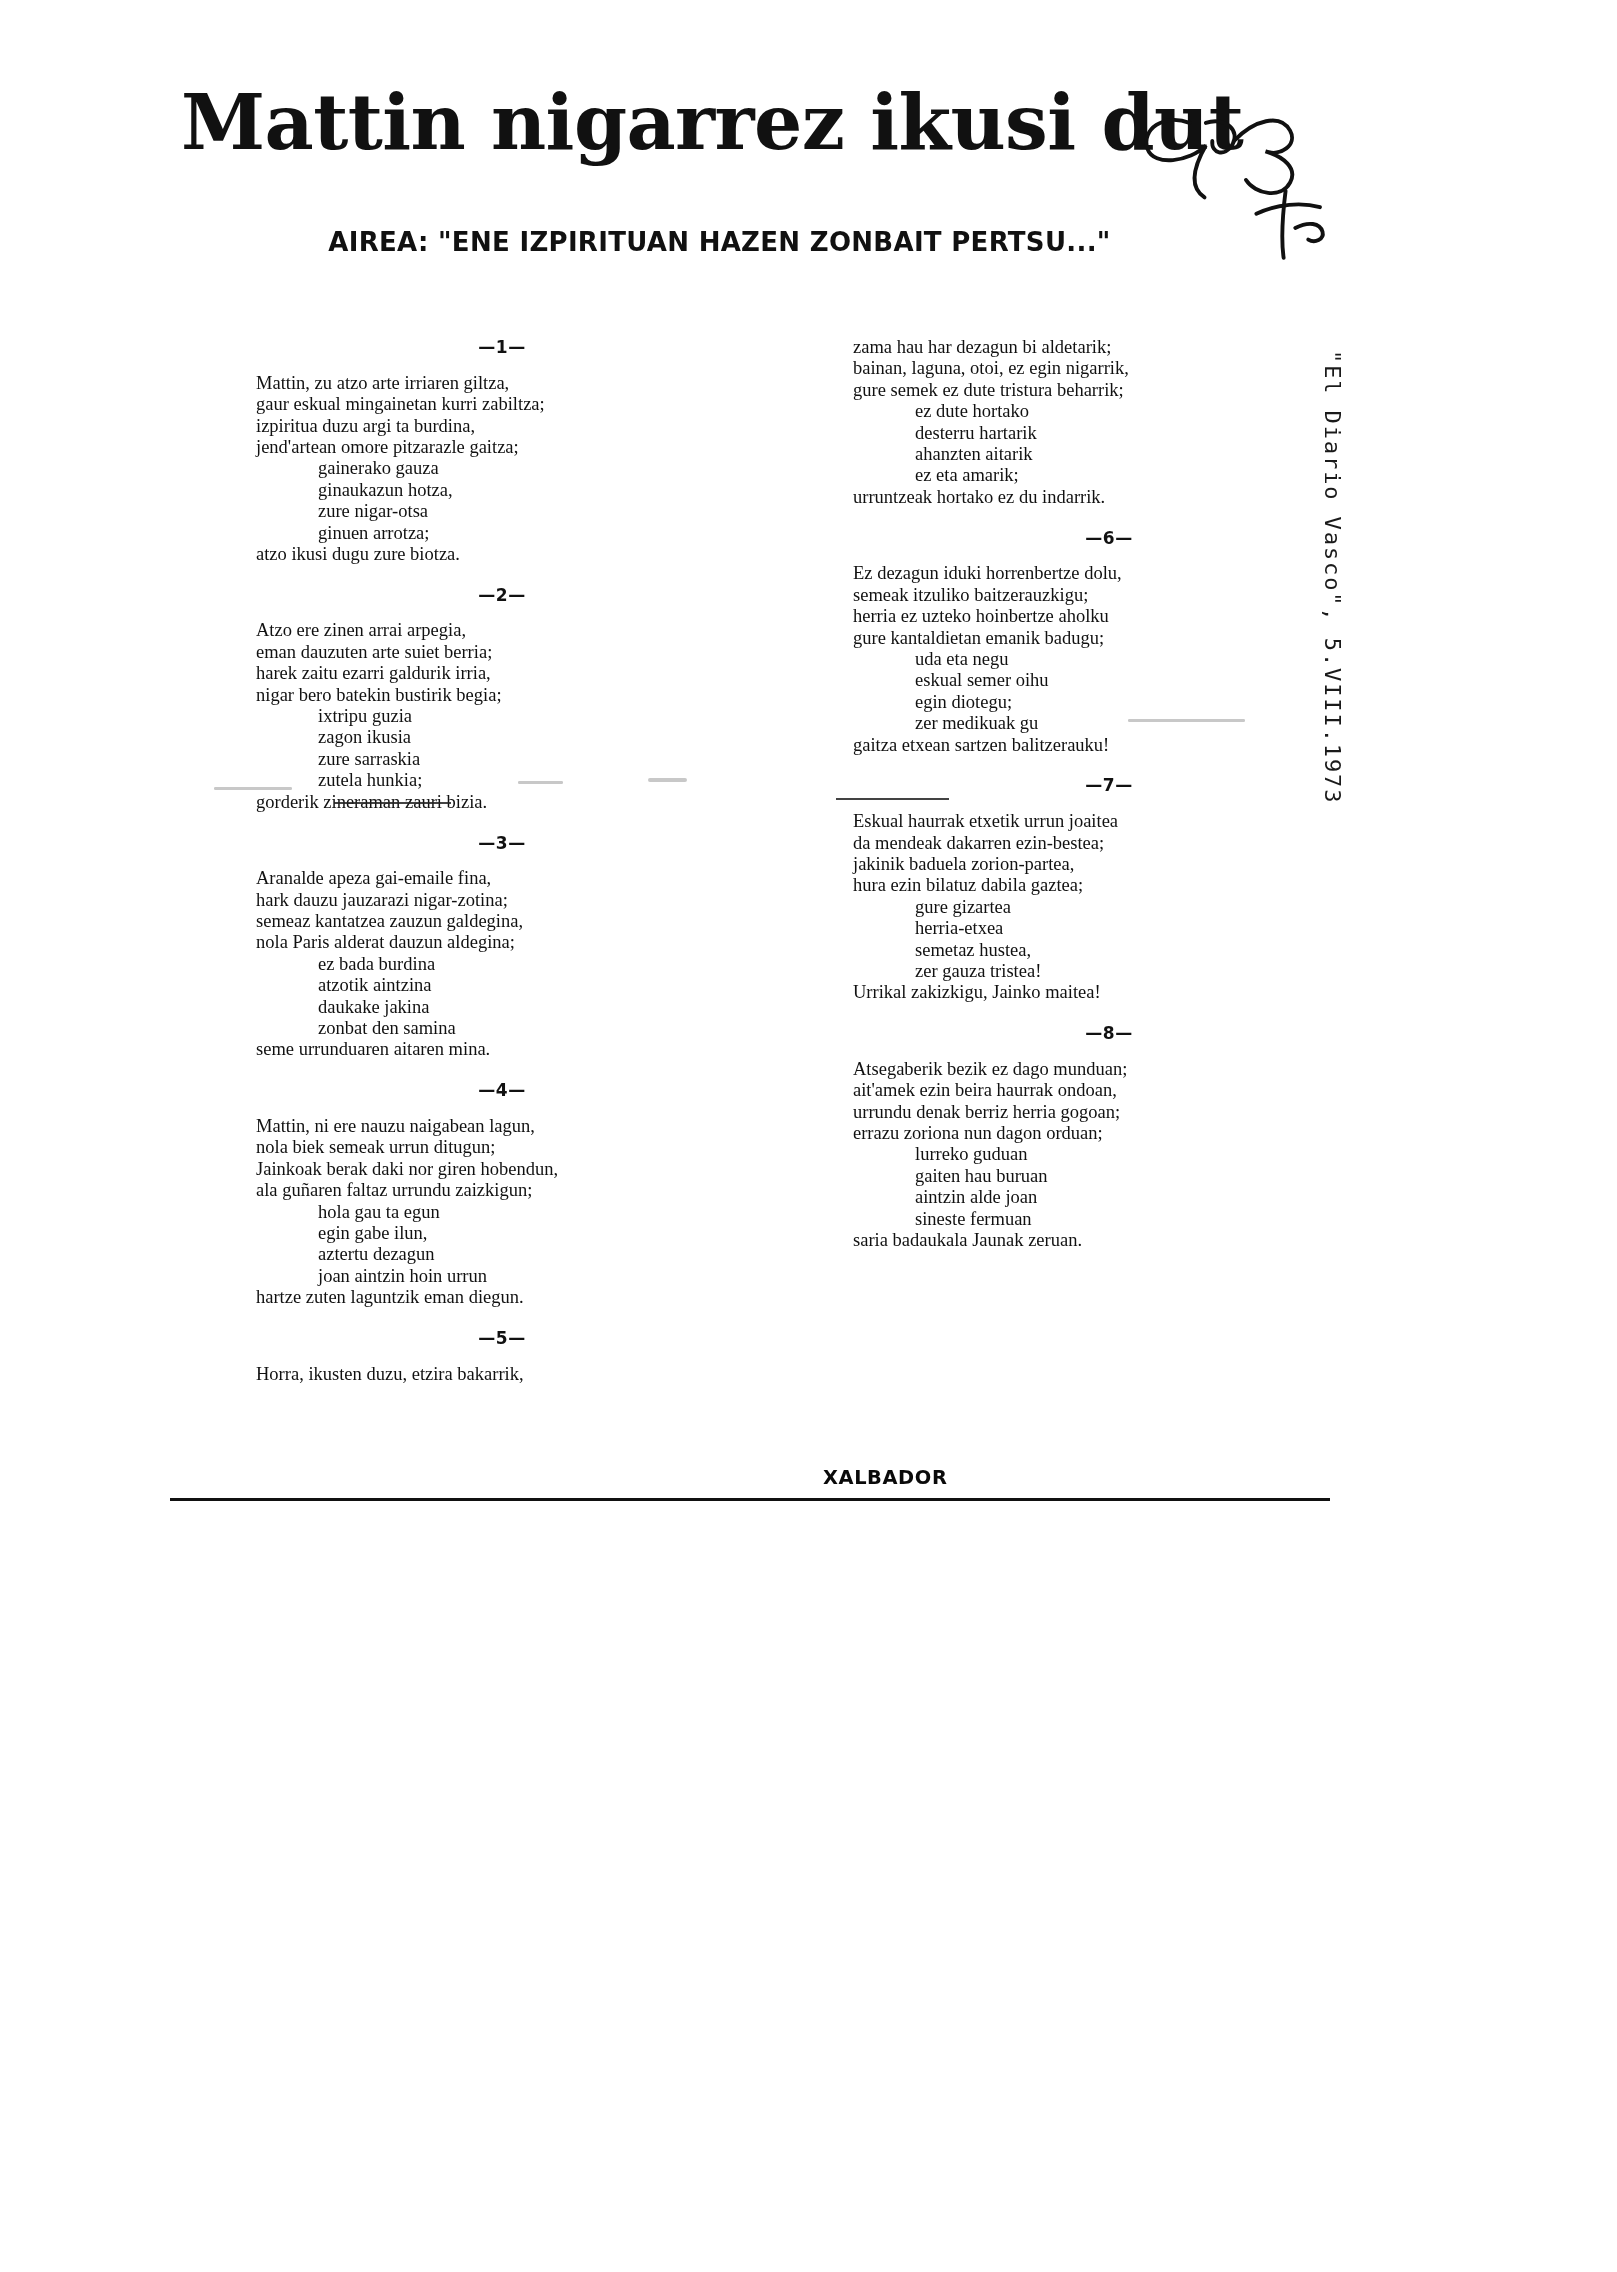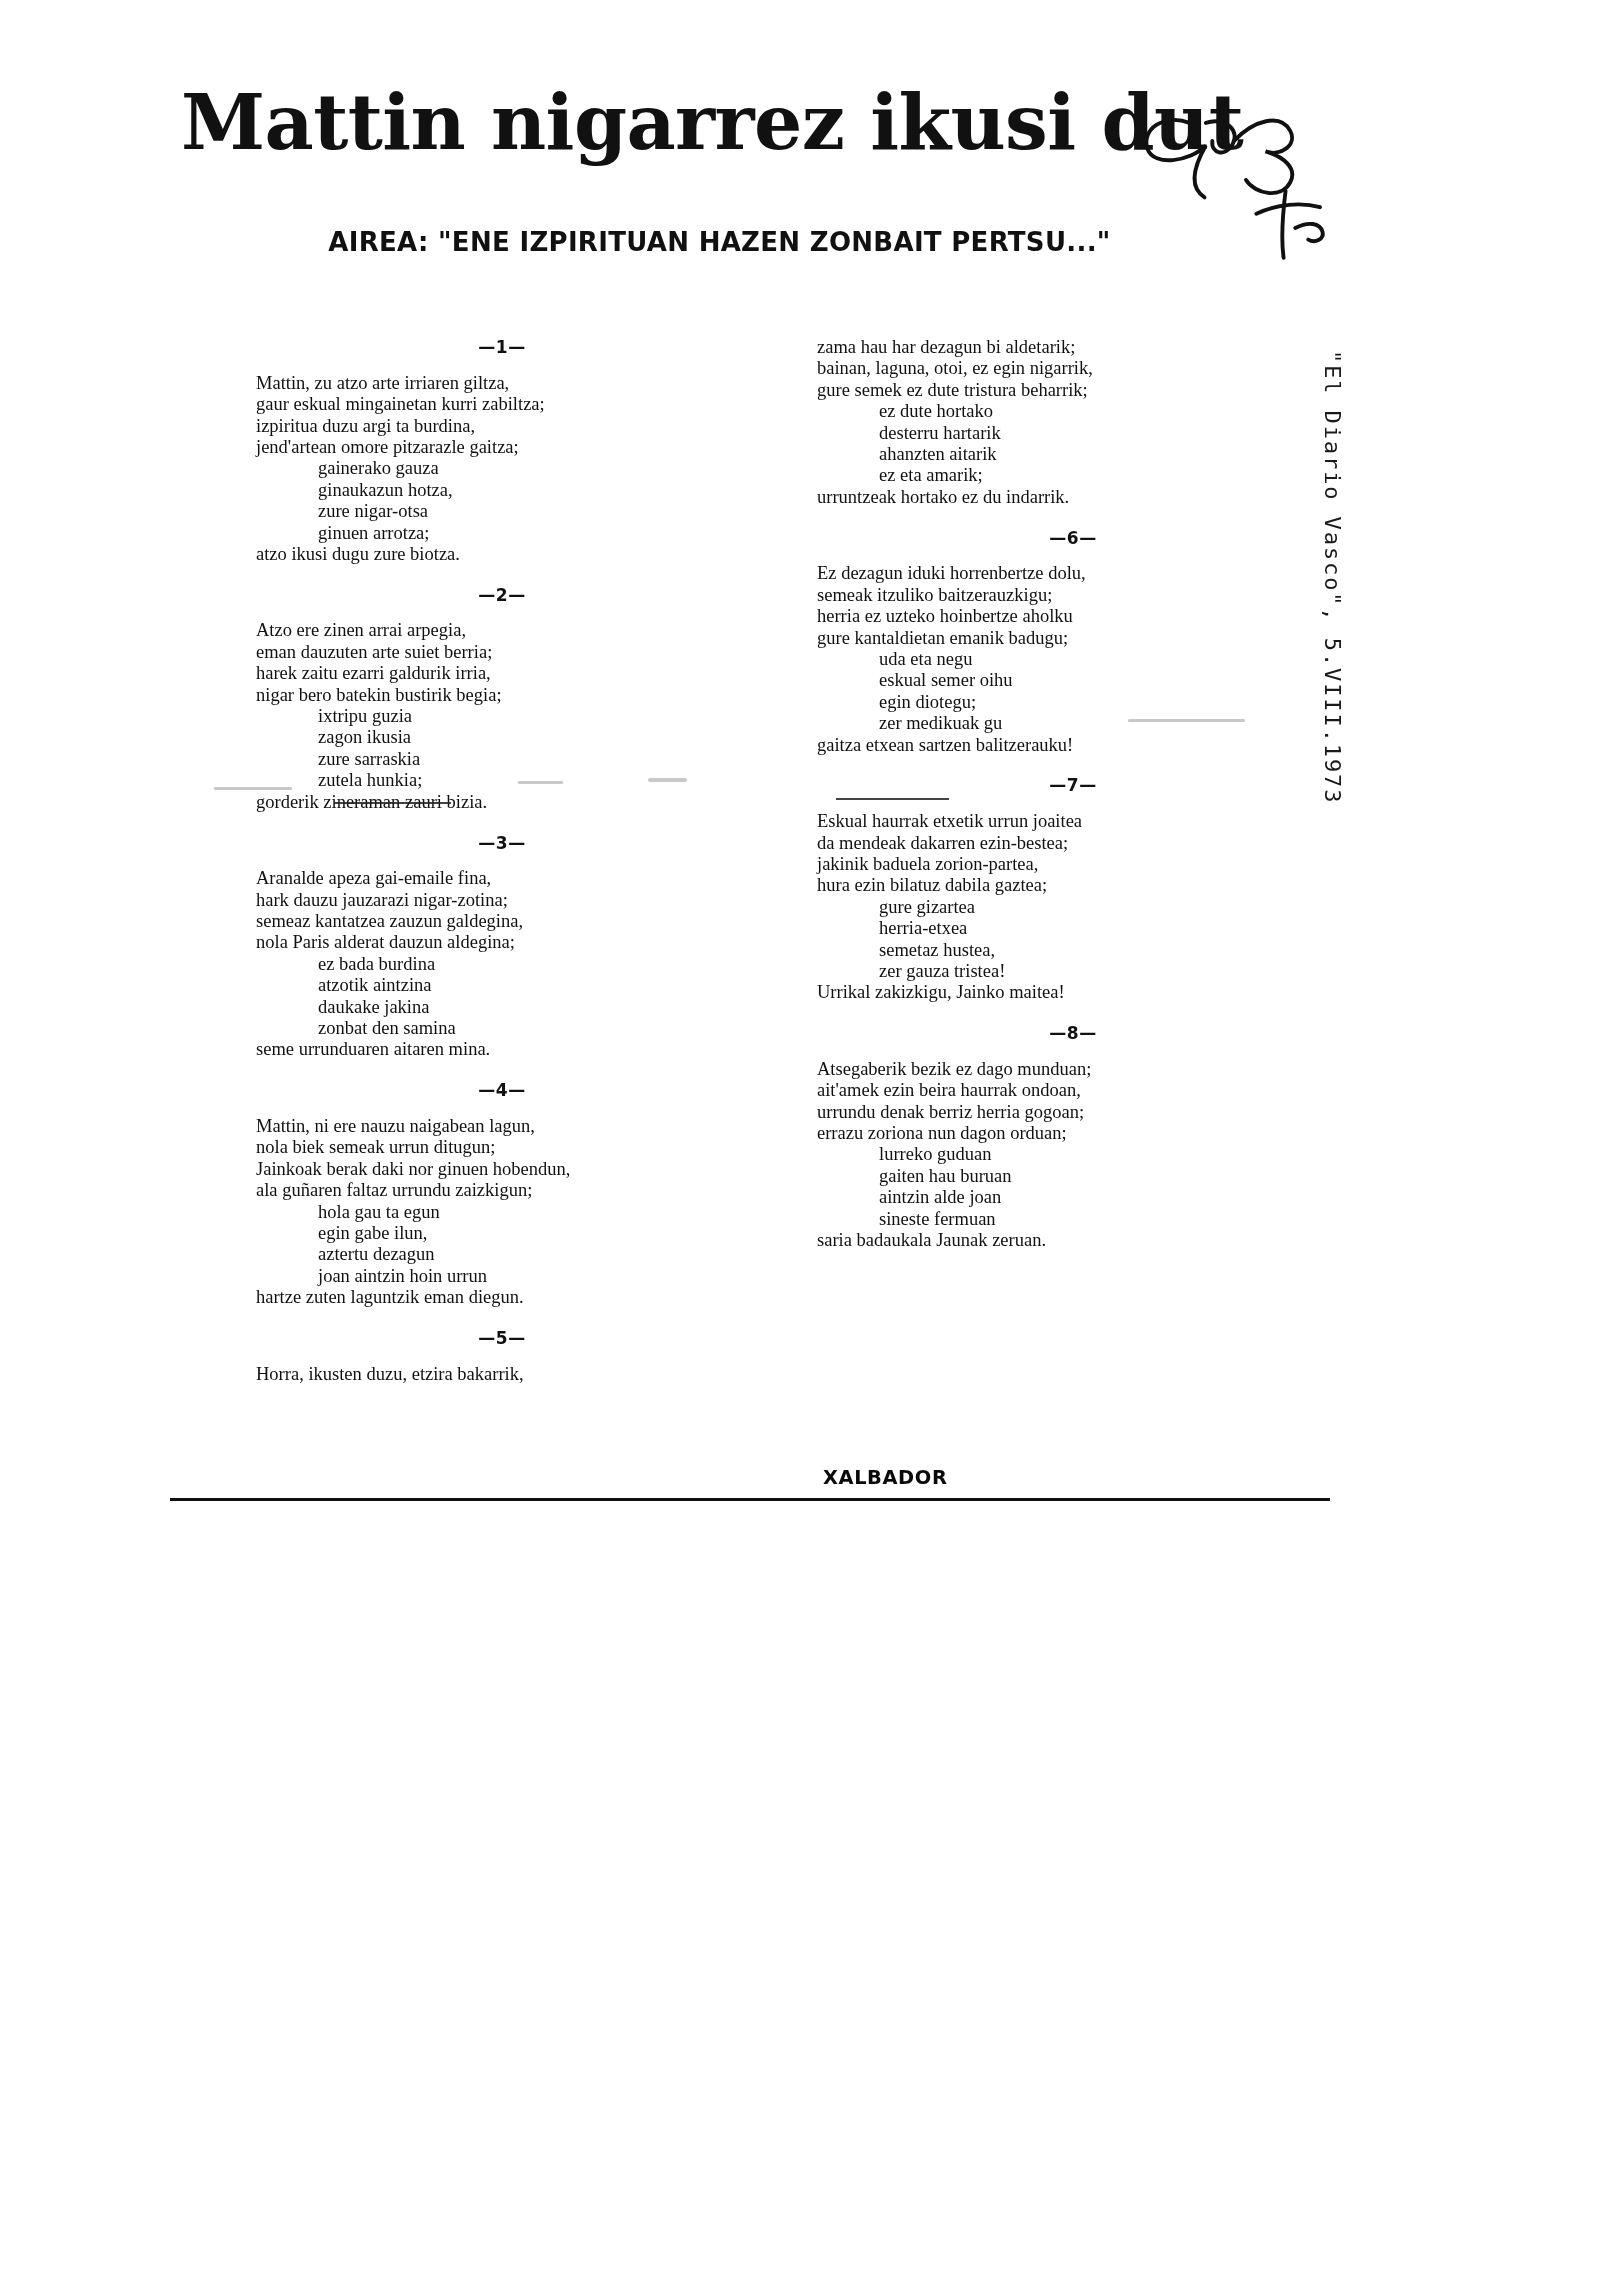--- a/index.html
+++ b/index.html
@@ -56,21 +56,21 @@
     color: #111;
   }
   
   .col {
     position: absolute;
     font-size: 18.5px;
     line-height: 21.4px;
     color: #111;
   }
   .col.left  { left: 256px;  top: 337px; width: 492px; }
-  .col.right { left: 817px; top: 337px; width: 512px; }
+  .col.right { left: 853px; top: 337px; width: 512px; }
 
   .stanza-num {
     text-align: center;
     font-family: "DejaVu Sans", sans-serif;
     font-weight: bold;
     font-size: 17px;
     margin: 19.4px 0 14.3px 0;
     letter-spacing: 0.6px;
   }
   .col.left .stanza-num:first-child,
@@ -173,21 +173,21 @@
       <div class="line">semeaz kantatzea zauzun galdegina,</div>
       <div class="line">nola Paris alderat dauzun aldegina;</div>
       <div class="line ind">ez bada burdina</div>
       <div class="line ind">atzotik aintzina</div>
       <div class="line ind">daukake jakina</div>
       <div class="line ind">zonbat den samina</div>
       <div class="line">seme urrunduaren aitaren mina.</div>
       <div class="stanza-num">—4—</div>
       <div class="line">Mattin, ni ere nauzu naigabean lagun,</div>
       <div class="line">nola biek semeak urrun ditugun;</div>
-      <div class="line">Jainkoak berak daki nor ginuen hobendun,</div>
+      <div class="line">Jainkoak berak daki nor giren hobendun,</div>
       <div class="line">ala guñaren faltaz urrundu zaizkigun;</div>
       <div class="line ind">hola gau ta egun</div>
       <div class="line ind">egin gabe ilun,</div>
       <div class="line ind">aztertu dezagun</div>
       <div class="line ind">joan aintzin hoin urrun</div>
       <div class="line">hartze zuten laguntzik eman diegun.</div>
       <div class="stanza-num">—5—</div>
       <div class="line">Horra, ikusten duzu, etzira bakarrik,</div>
     </div>
   <div class="col right" id="col-right">

